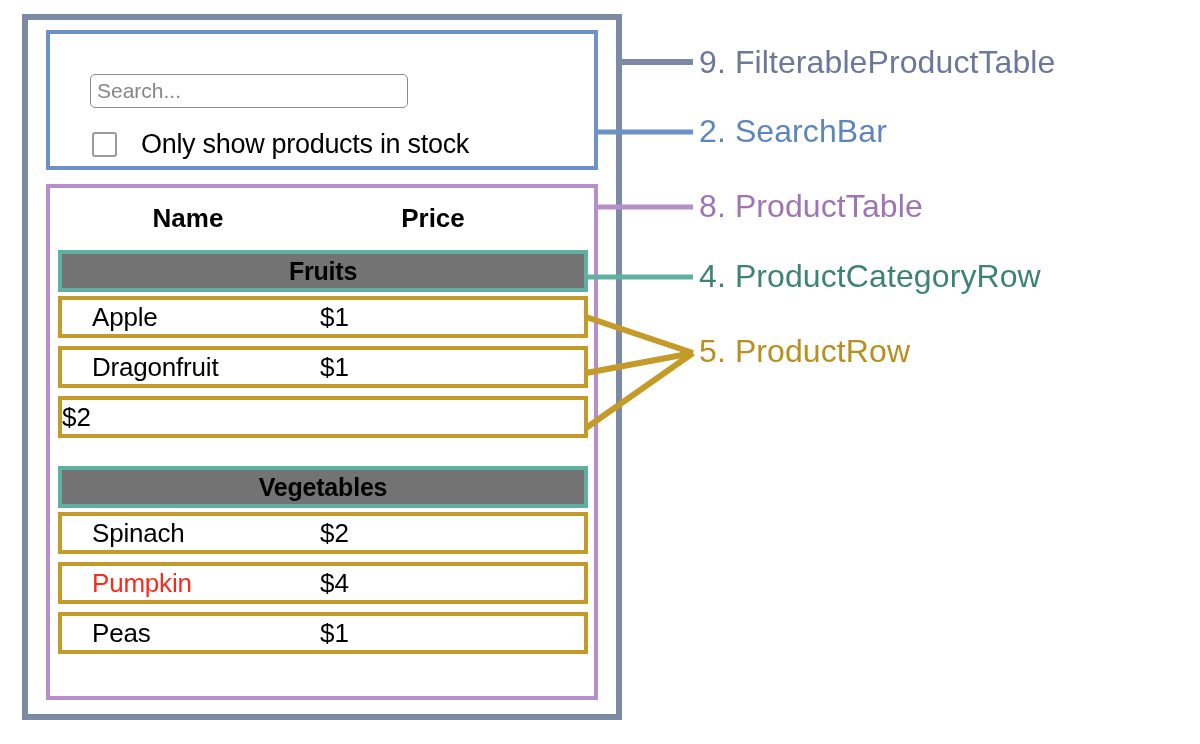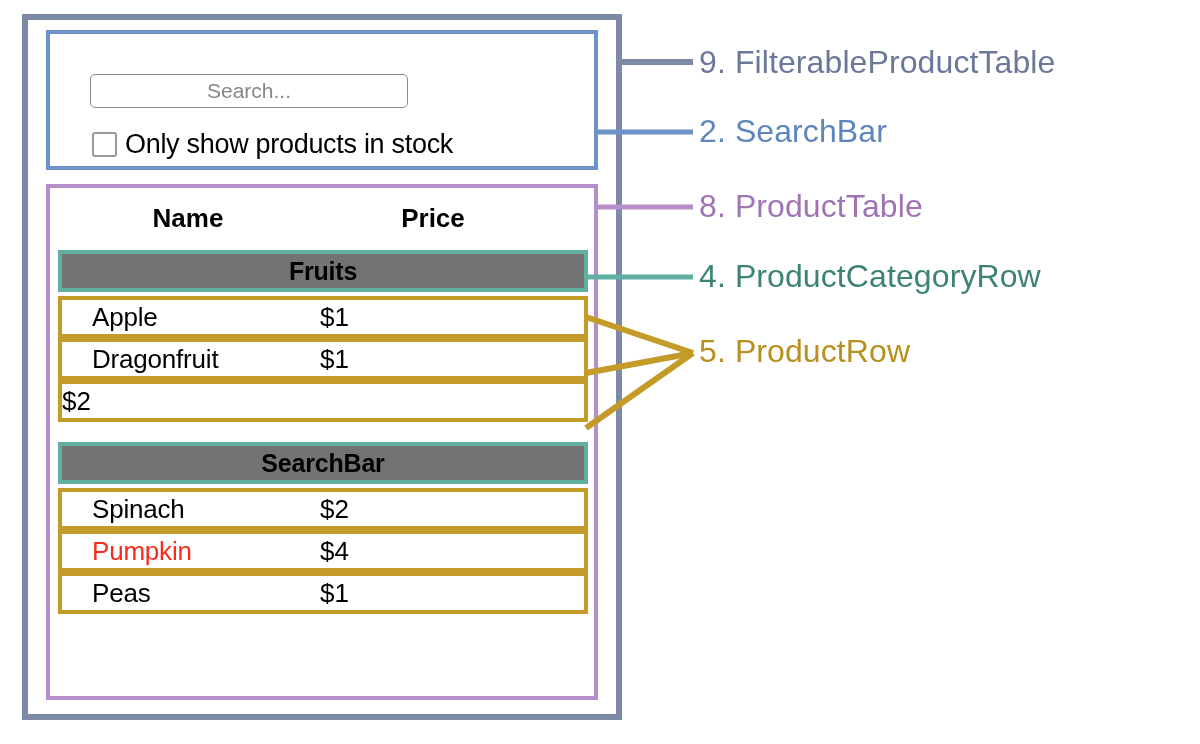--- a/index.html
+++ b/index.html
@@ -32,27 +32,26 @@
   #search-input{
     position:absolute;left:90px;top:74px;width:318px;height:34px;
     box-sizing:border-box;
     border:1.6px solid #8b8b8b;border-radius:5px;
     background:#fff;
     font-family:"Liberation Sans", sans-serif;
     font-size:21px;color:#111;
     padding:0 6px;
     line-height:32px;
     outline:none;
-    text-align:center;
   }
   #search-input::placeholder{color:#868686;opacity:1;}
 
   #stock-filter-row{
     position:absolute;left:92px;top:124px;width:470px;height:40px;
-    display:flex;align-items:center;gap:8px;
+    display:flex;align-items:center;gap:24px;
   }
   #stock-checkbox{
     width:25px;height:25px;box-sizing:border-box;
     border:2px solid #9a9a9a;border-radius:3px;background:#fff;
     flex:0 0 auto;
   }
   #stock-label{
     font-size:27px;color:#000;white-space:nowrap;letter-spacing:-0.3px;
   }
 
@@ -81,21 +80,21 @@
   .category-row .cat-label{
     font-size:25px;font-weight:bold;color:#000;letter-spacing:-0.2px;
   }
 
   .product-row{
     box-sizing:border-box;
     height:42px;width:530px;
     border:4px solid #c49a28;
     display:flex;align-items:center;
     background:#fff;
-    margin-bottom:0;
+    margin-bottom:8px;
   }
   .product-row .p-name{
     width:258px;padding-left:30px;box-sizing:border-box;
     font-size:26px;color:#000;letter-spacing:-0.2px;white-space:nowrap;
   }
   .product-row .p-name.oos{color:#fa2b1c;}
   .product-row .p-price{
     width:150px;box-sizing:border-box;
     font-size:26px;color:#000;
   }
@@ -153,21 +152,21 @@
       <span class="p-name">Dragonfruit</span>
       <span class="p-price">$1</span>
     </div>
     <div class="product-row">
       <span class="p-price">$2</span>
     </div>
 
     <div class="group-gap"></div>
 
     <div class="category-row">
-      <span class="cat-label">SearchBar</span>
+      <span class="cat-label">Vegetables</span>
     </div>
     <div class="product-row">
       <span class="p-name">Spinach</span>
       <span class="p-price">$2</span>
     </div>
     <div class="product-row">
       <span class="p-name oos">Pumpkin</span>
       <span class="p-price">$4</span>
     </div>
     <div class="product-row">

